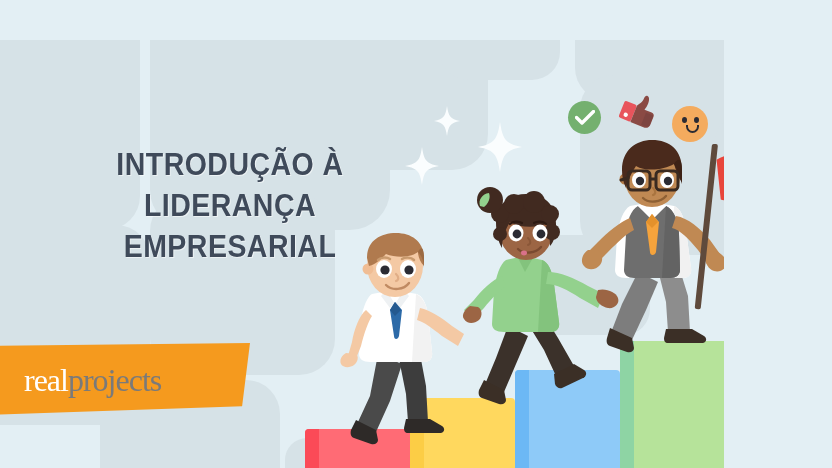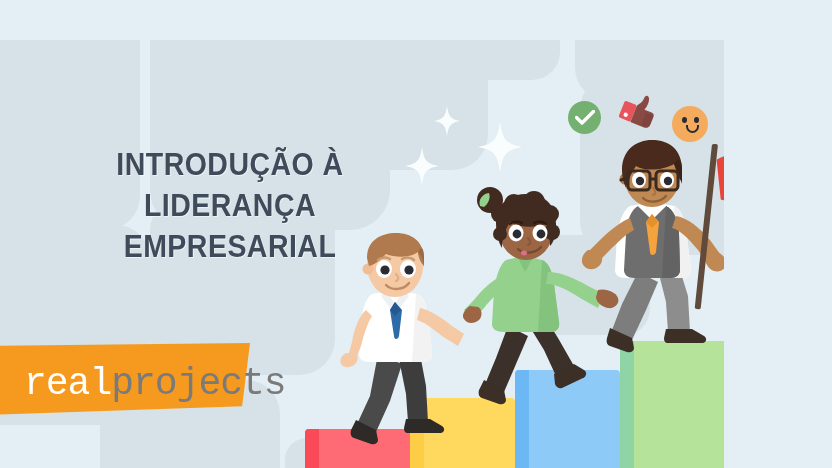--- a/index.html
+++ b/index.html
@@ -48,22 +48,22 @@
   .title .ln{display:block;white-space:nowrap;}
 
   
   .logo-banner{
     position:absolute;left:-14px;top:303px;width:264px;height:72px;
     background:#f59a1e;
     clip-path:polygon(0 4%, 100% 0, 97% 88%, 0 100%);
   }
   .logo-text{
     position:absolute;left:24px;top:322px;
-    font-size:38px;font-weight:normal;letter-spacing:-1px;
-    font-family:Liberation Mono, monospace;
+    font-size:32px;font-weight:normal;letter-spacing:-1px;
+    font-family:Liberation Serif, serif;
   }
   .logo-real{color:#ffffff;}
   .logo-projects{color:#7a7a7a;}
 
   
   .spark{position:absolute;}
   .spark svg{display:block;}
 
   
   .check-circle{

